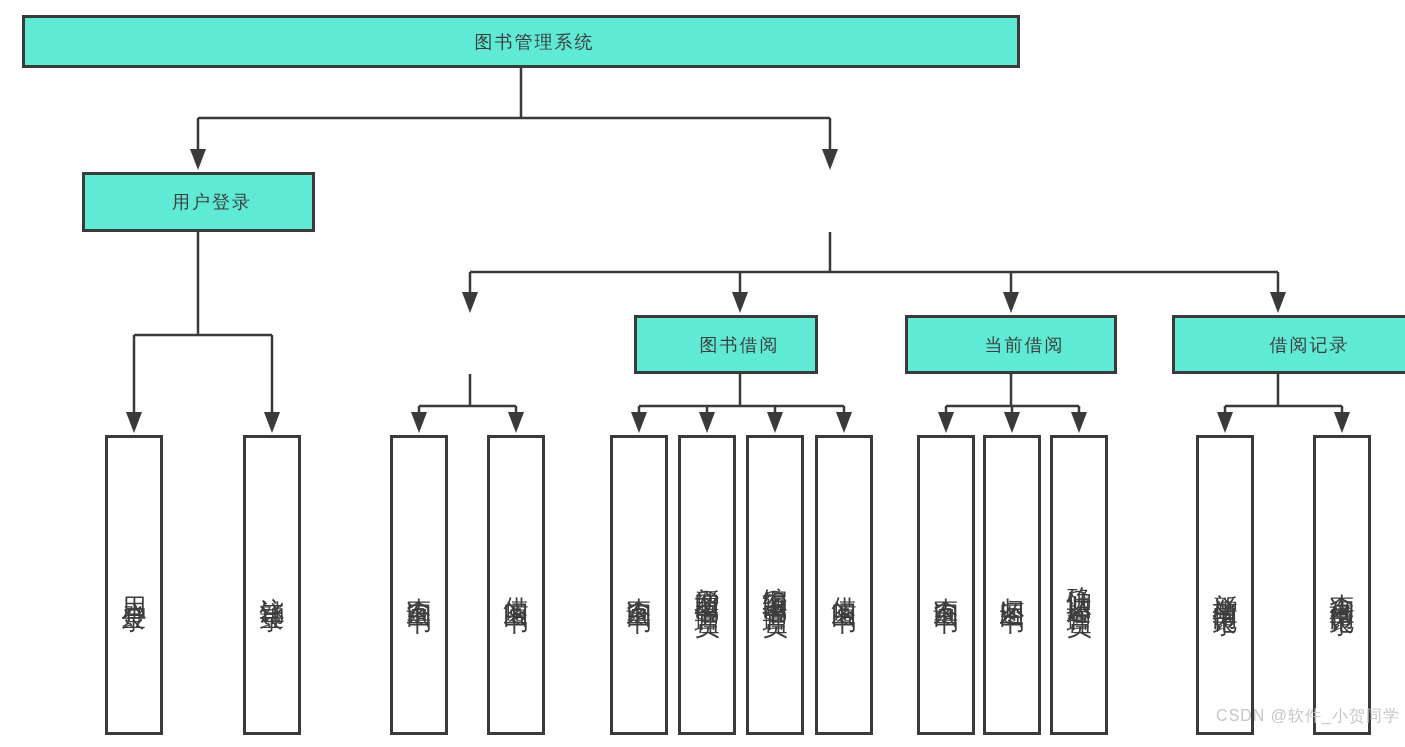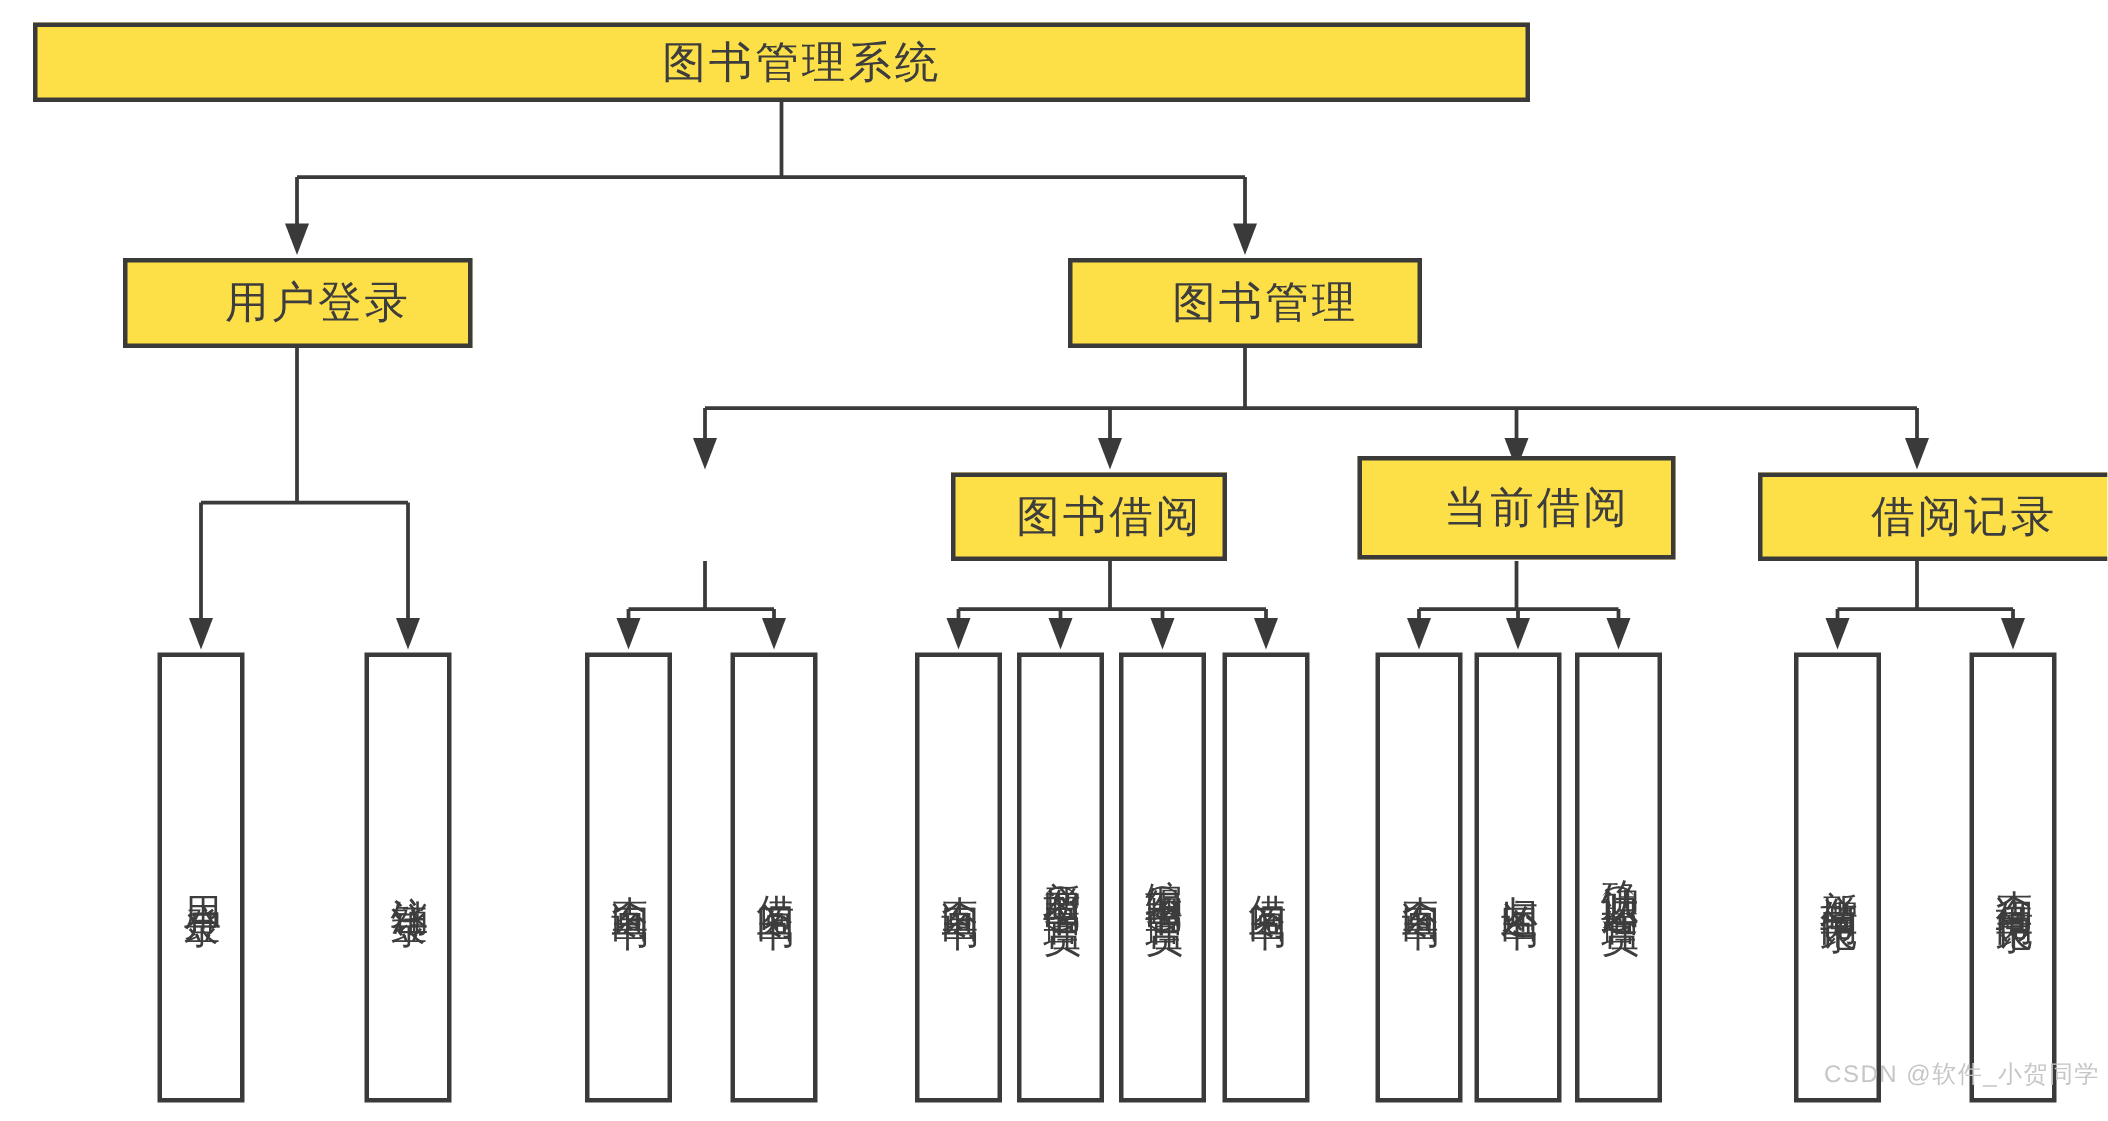--- a/index.html
+++ b/index.html
@@ -14,36 +14,36 @@
   svg.connectors {
     position: absolute;
     left: 0; top: 0;
     width: 1405px; height: 747px;
     pointer-events: none;
   }
   .node {
     position: absolute;
     box-sizing: border-box;
     border: 3px solid #3a3a3a;
-    background: #fde047;
+    background: #5eead4;
     display: flex;
     align-items: center;
     justify-content: center;
-    font-size: 29px;
+    font-size: 18px;
     color: #3d3d3d;
     letter-spacing: 2px;
     white-space: nowrap;
     padding-left: 27px;
   }
   .node.root   { left: 22px;   top: 15px;  width: 998px; height: 53px; }
   .node.lv2-a  { left: 82px;   top: 172px; width: 233px; height: 60px; }
   .node.lv2-b  { left: 712px;  top: 172px; width: 236px; height: 60px; }
   .node.lv3-1  { left: 364px;  top: 315px; width: 212px; height: 59px; }
   .node.lv3-2  { left: 634px;  top: 315px; width: 184px; height: 59px; }
-  .node.lv3-3  { left: 905px;  top: 304px; width: 212px; height: 69px; }
+  .node.lv3-3  { left: 905px;  top: 315px; width: 212px; height: 59px; }
   .node.lv3-4  { left: 1172px; top: 315px; width: 248px; height: 59px; }
   .leaf {
     position: absolute;
     top: 435px;
     width: 58px;
     height: 300px;
     box-sizing: border-box;
     border: 3px solid #3a3a3a;
     background: #ffffff;
     display: flex;
@@ -134,21 +134,20 @@
     <g stroke="#3a3a3a" stroke-width="2.5" fill="#3a3a3a">
       <path fill="none" d="M1278,374 L1278,406 M1225,406 L1342,406 M1225,406 L1225,414 M1342,406 L1342,414"></path>
       <polygon points="1217,412 1233,412 1225,433" stroke="none"></polygon>
       <polygon points="1334,412 1350,412 1342,433" stroke="none"></polygon>
     </g>
   </svg>
 
   <div class="node root">图书管理系统</div>
 
   <div class="node lv2-a">用户登录</div>
-  <div class="node lv2-b">图书管理</div>
 
   <div class="node lv3-2">图书借阅</div>
   <div class="node lv3-3">当前借阅</div>
   <div class="node lv3-4">借阅记录</div>
 
   <div class="leaf a1">
     <span class="vtext">用户登录</span>
   </div>
   <div class="leaf a2">
     <span class="vtext">注销登录</span>

